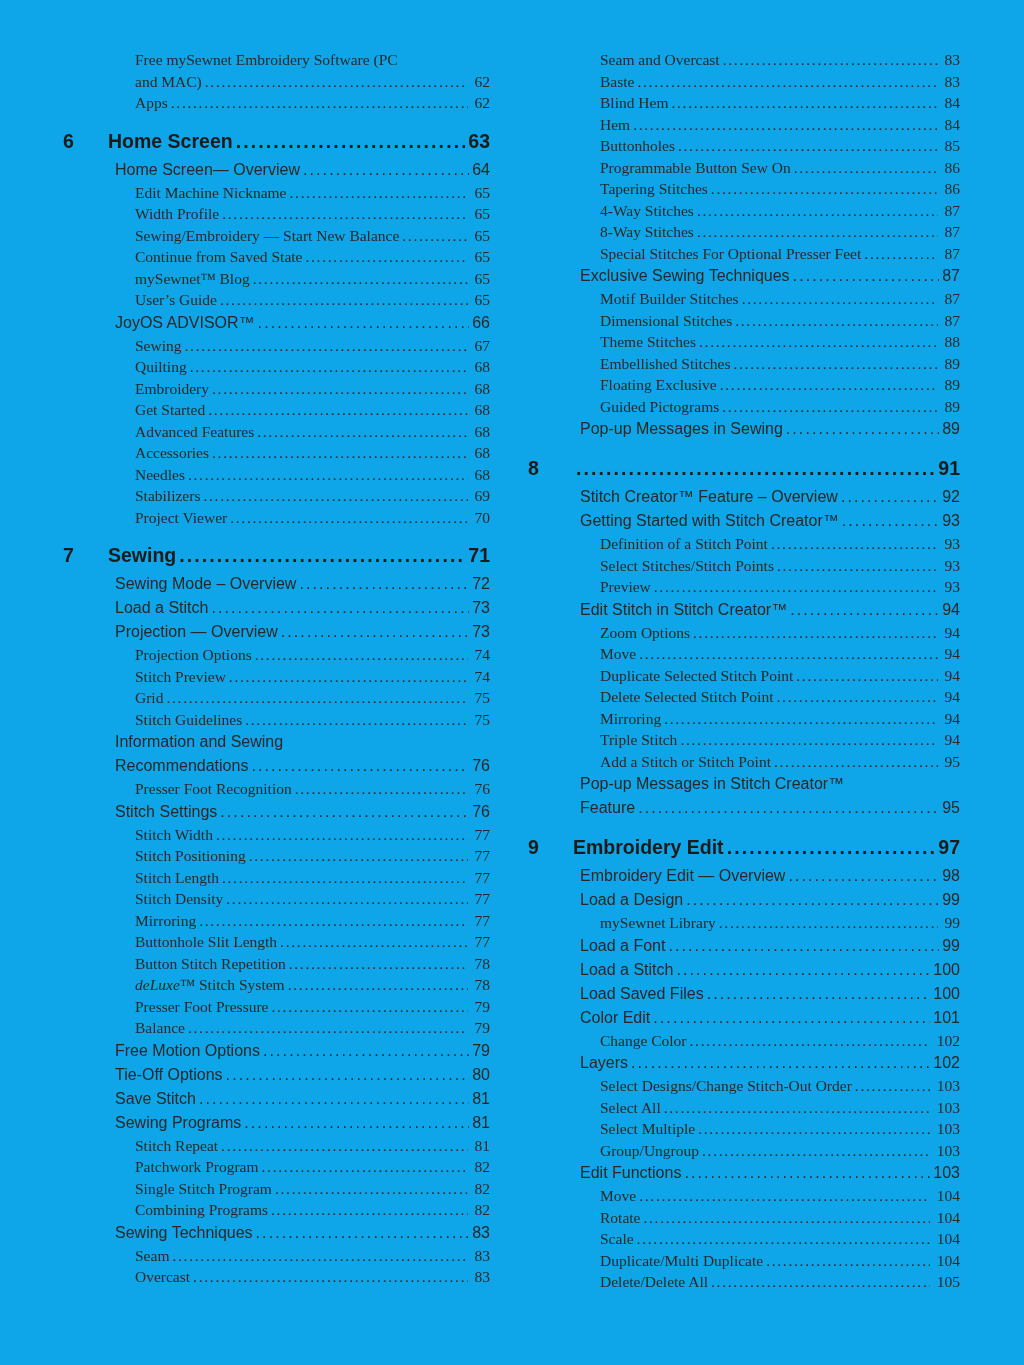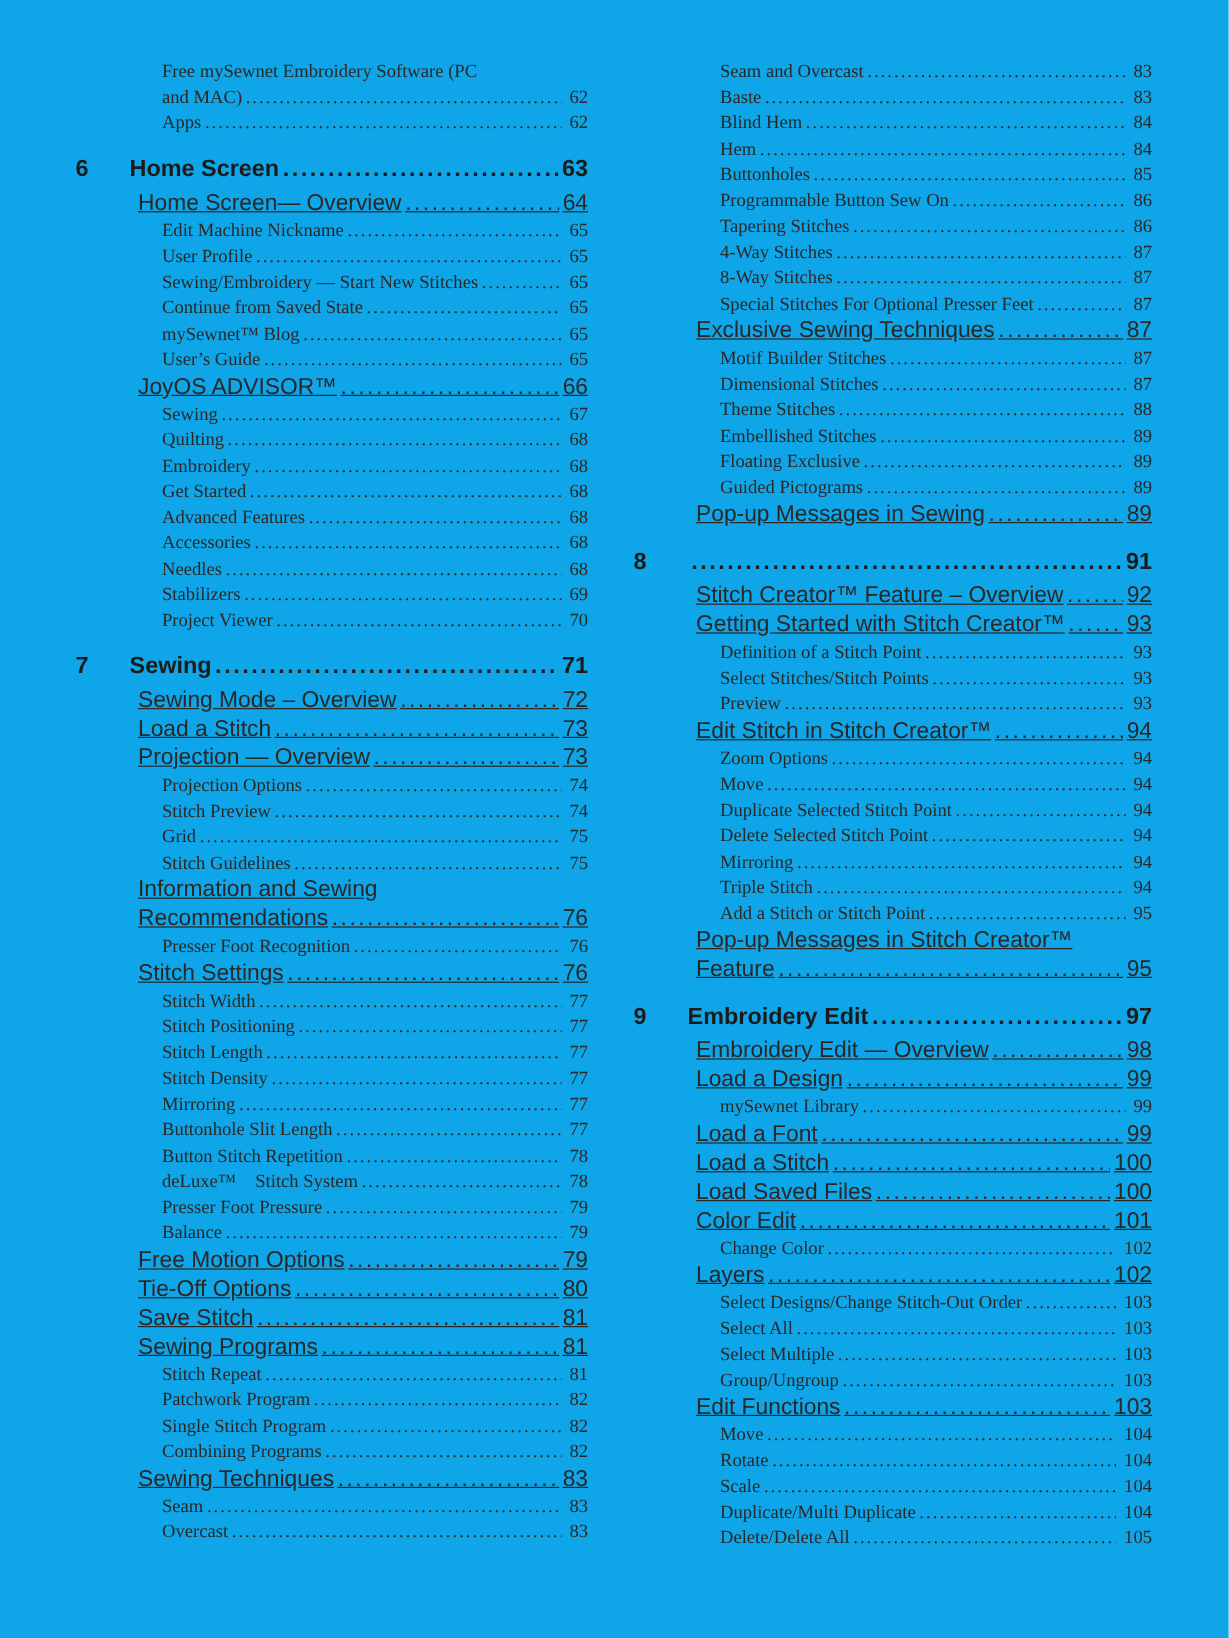--- a/index.html
+++ b/index.html
@@ -27,38 +27,37 @@
     line-height: 26px;
     margin-top: 14px;
     margin-bottom: 4px;
     color: #1d1b1a;
   }
   .chapter .num { flex: 0 0 45px; }
 
   
   .l1 {
     font-family: "Liberation Sans", sans-serif;
-    font-size: 19px;
+    font-size: 16px;
     line-height: 24px;
     padding-left: 52px;
     color: #2a2826;
-    text-decoration: underline;
   }
 
   
   .l2 {
     font-family: "Liberation Serif", serif;
     font-size: 15.5px;
     line-height: 21.5px;
     padding-left: 72px;
     color: #2b2926;
   }
 
   .label { flex: 0 1 auto; white-space: nowrap; }
-  .em-label { flex: 0 0 auto; white-space: nowrap; margin-right: 16px; }
+  .em-label { flex: 0 0 auto; font-style: italic; white-space: nowrap; margin-right: 4px; }
   .wrap-line { white-space: nowrap; }
 
   .dots {
     flex: 1 1 auto;
     overflow: hidden;
     white-space: nowrap;
     padding-left: 3px;
     min-width: 12px;
   }
   .dots::after {
@@ -107,28 +106,28 @@
       </div>
       <div class="entry l2">
         <div class="row">
           <span class="label">Edit Machine Nickname</span>
           <span class="dots"></span>
           <span class="pageno">65</span>
         </div>
       </div>
       <div class="entry l2">
         <div class="row">
-          <span class="label">User Profile</span>
+          <span class="label">Width Profile</span>
           <span class="dots"></span>
           <span class="pageno">65</span>
         </div>
       </div>
       <div class="entry l2">
         <div class="row">
-          <span class="label">Sewing/Embroidery — Start New Stitches</span>
+          <span class="label">Sewing/Embroidery — Start New Balance</span>
           <span class="dots"></span>
           <span class="pageno">65</span>
         </div>
       </div>
       <div class="entry l2">
         <div class="row">
           <span class="label">Continue from Saved State</span>
           <span class="dots"></span>
           <span class="pageno">65</span>
         </div>

